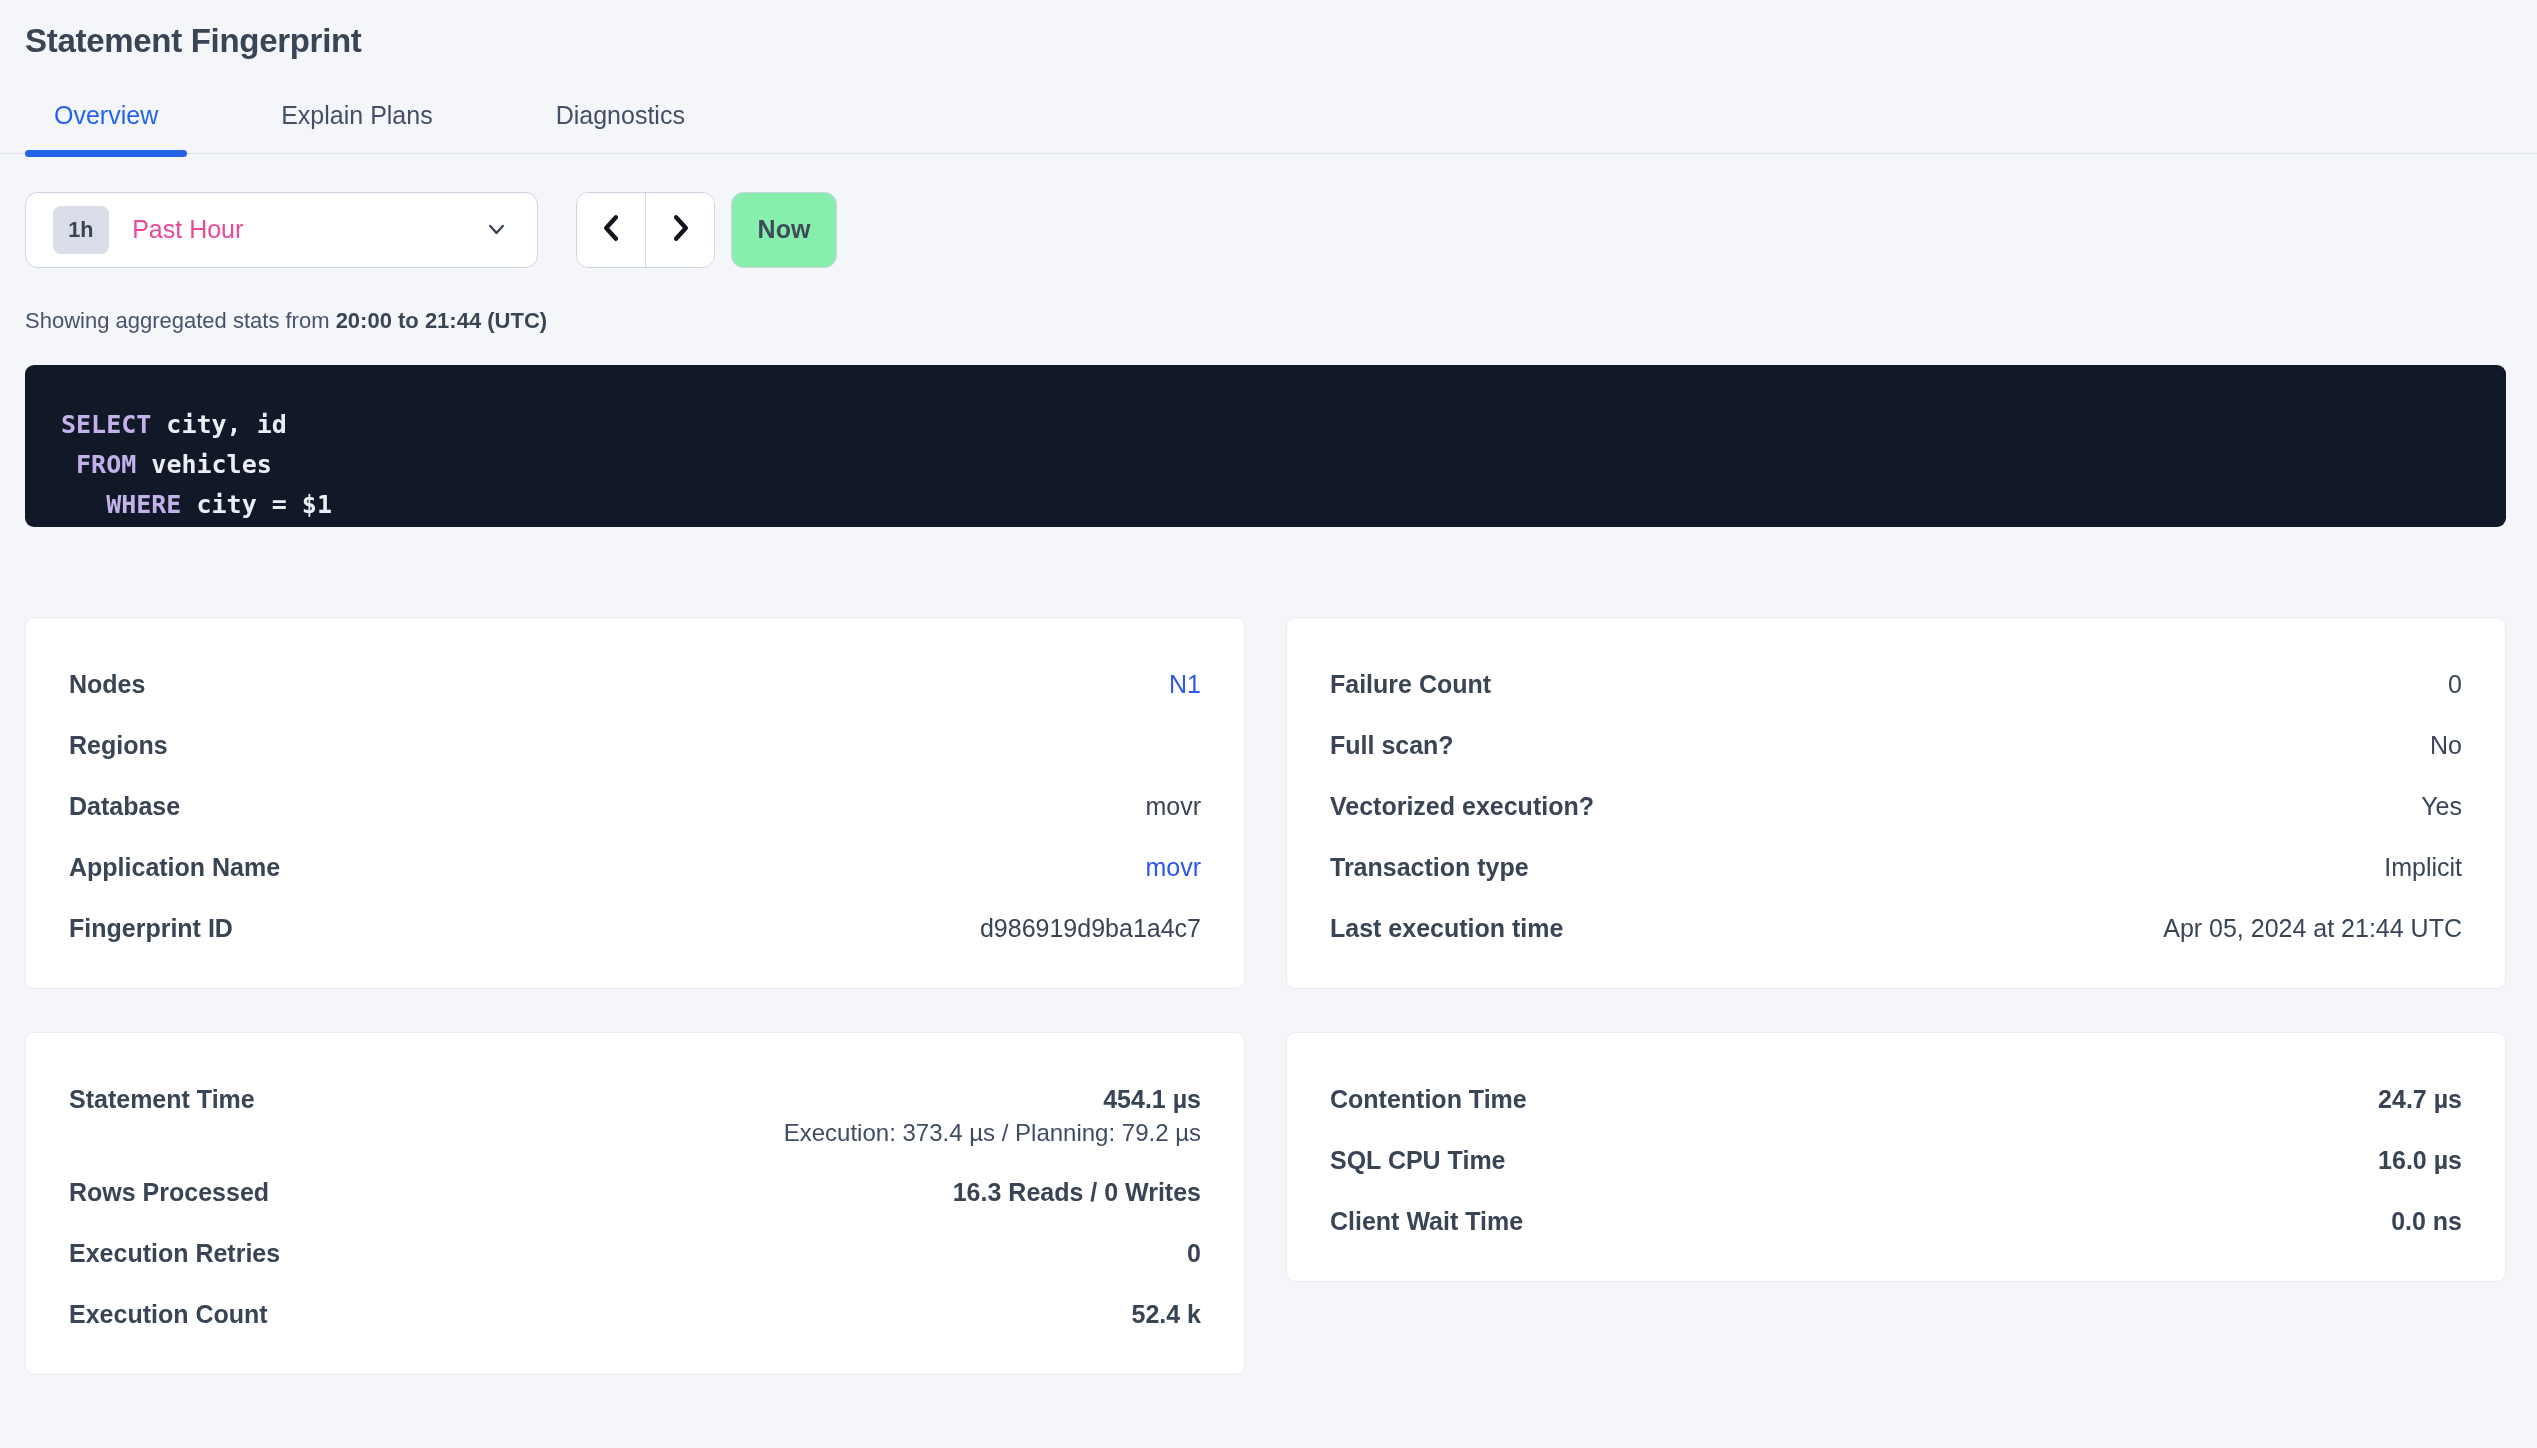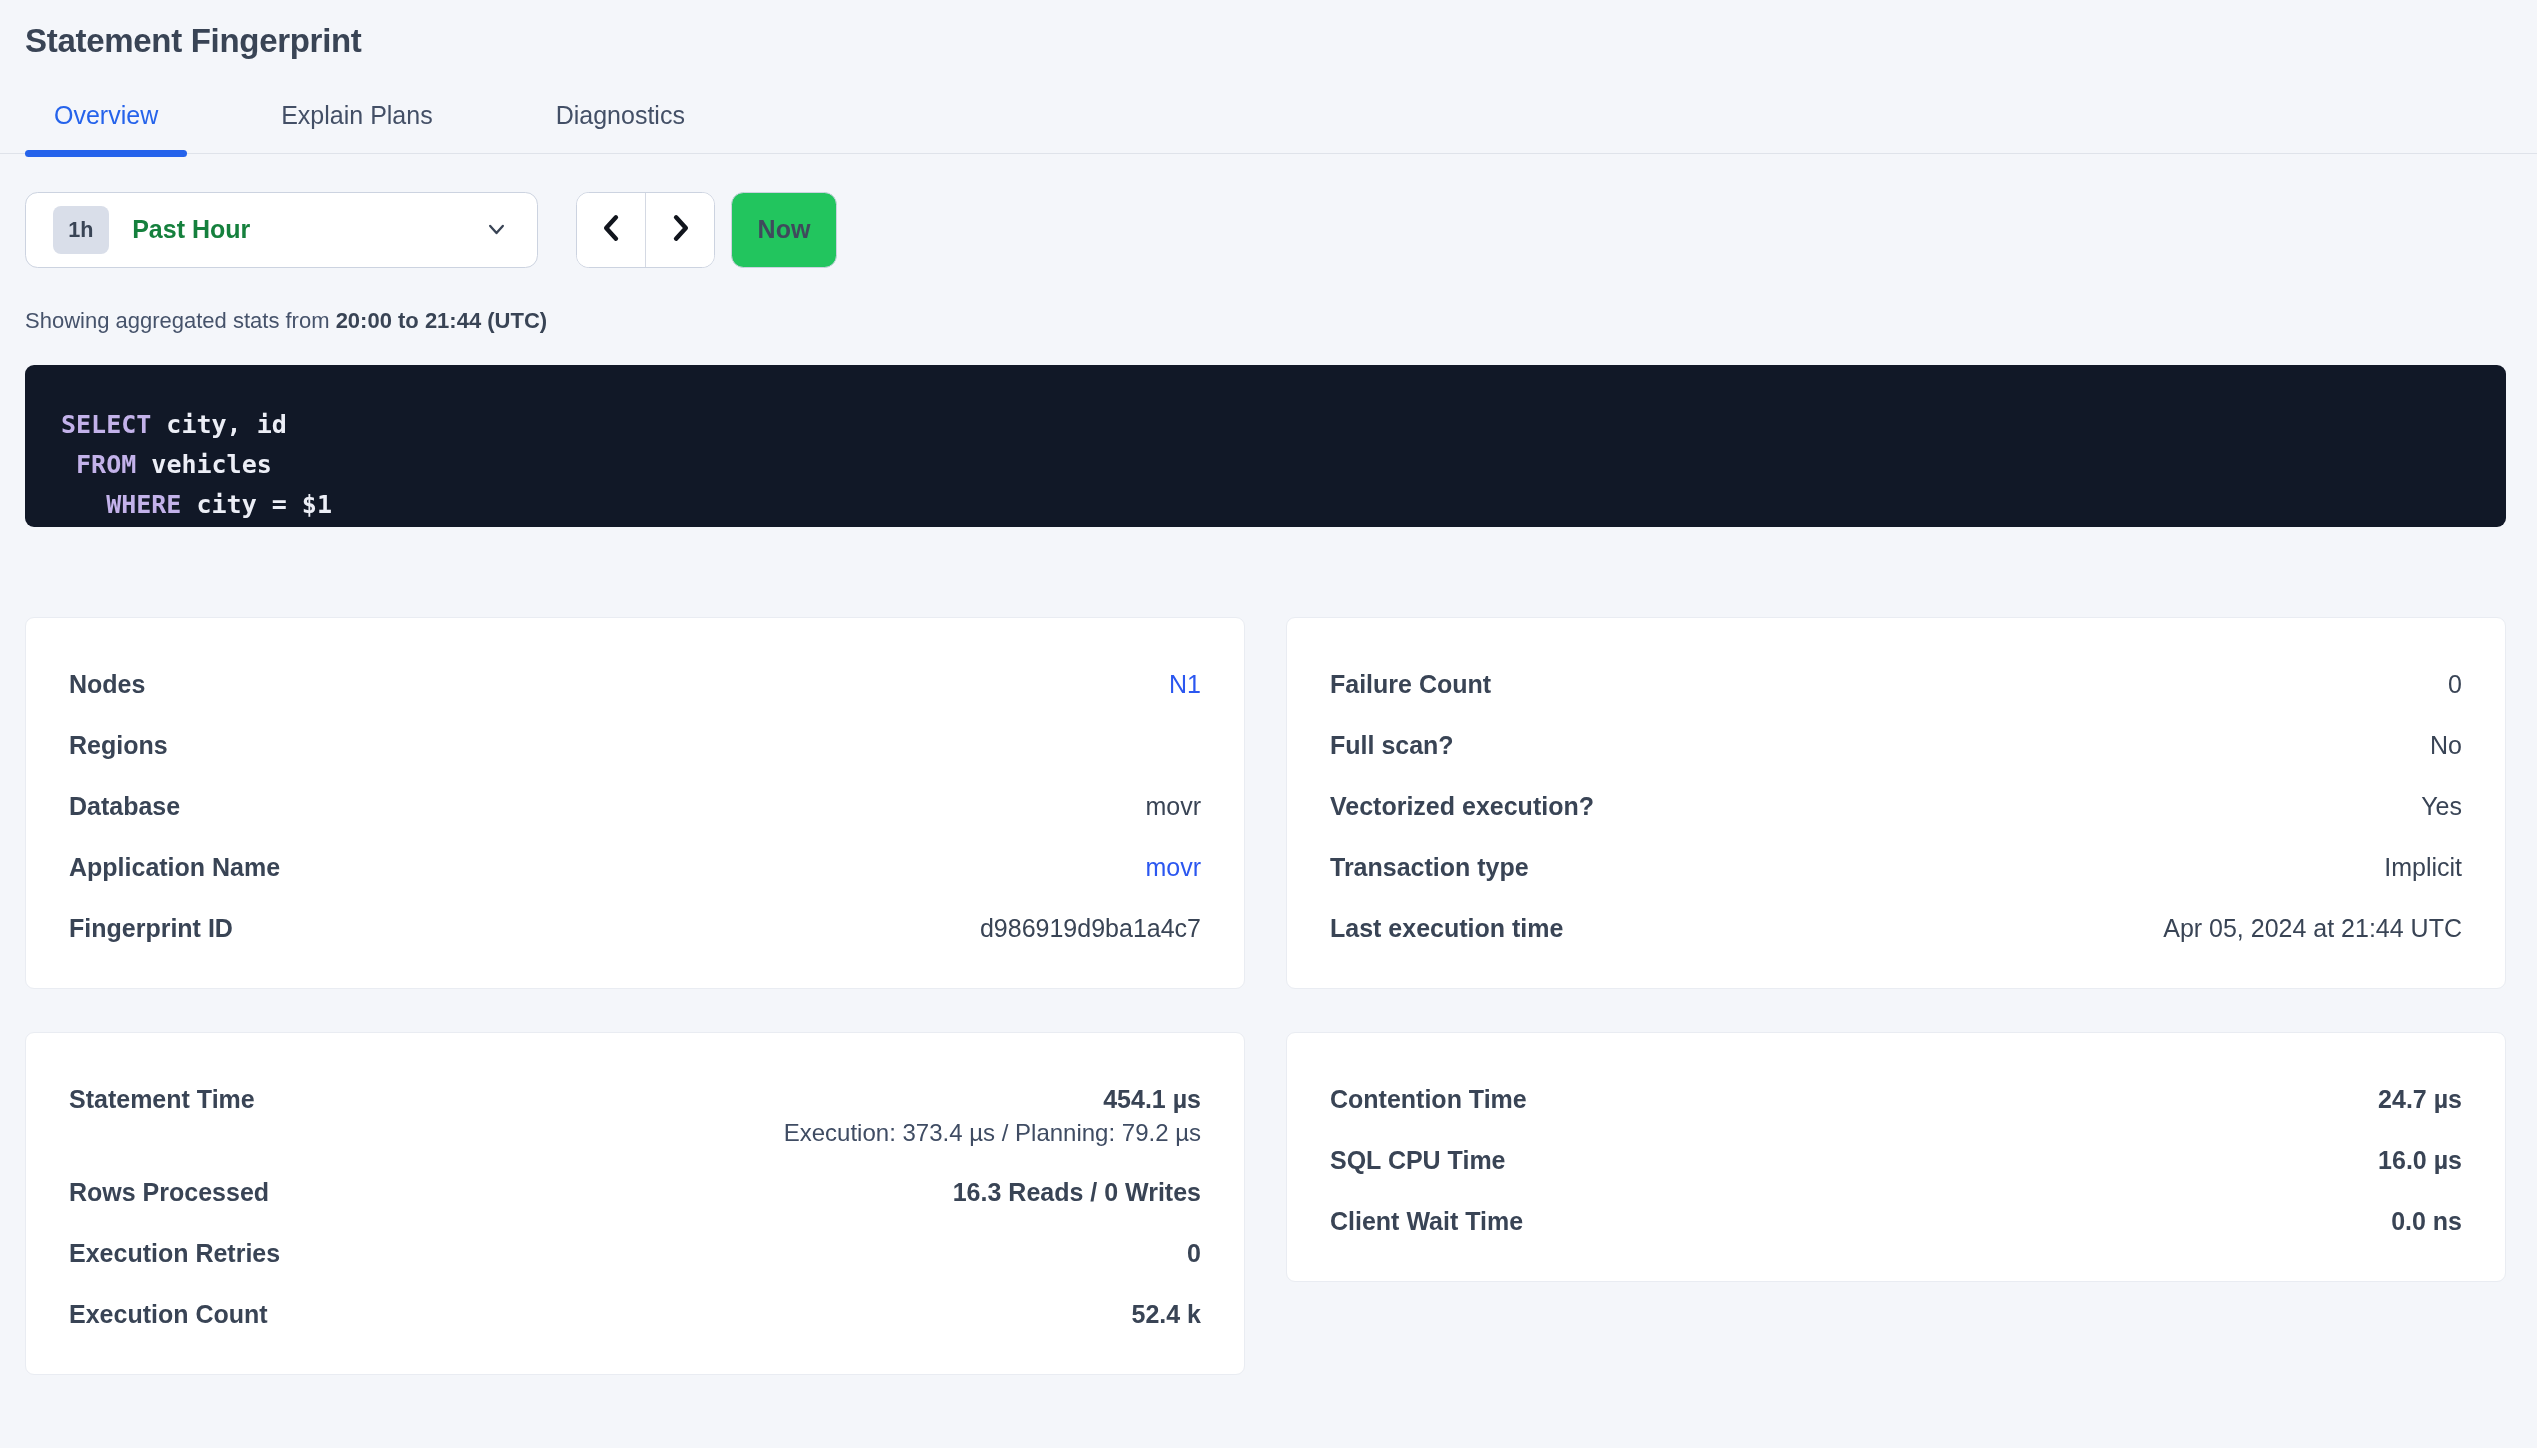--- a/index.html
+++ b/index.html
@@ -43,37 +43,37 @@
   .toolbar { display:flex; align-items:center; margin-top:38px; }
   .range-select {
     width:513px; height:76px; background:#fff;
     border:1.8px solid #ccd3e0; border-radius:12.6px;
     display:flex; align-items:center; padding:0 27px; cursor:pointer;
   }
   .range-badge {
     background:#d9dee9; color:#394455; font-size:21.6px; font-weight:700;
     padding:10.8px 15.3px; border-radius:8px;
   }
-  .range-label { margin-left:23.4px; font-size:25px; color:#15803d;font-weight:bold; }
+  .range-label { margin-left:23.4px; font-size:25px; color:#ec4899; }
   .chevron-down { margin-left:auto; display:flex; }
 
   .arrow-group {
     display:flex; margin-left:38px;
     width:139px; height:76px; background:#fff;
     border:1.8px solid #ccd3e0; border-radius:12.6px; overflow:hidden;
   }
   .arrow-btn {
     flex:1; display:flex; align-items:center; justify-content:center;
     background:#fff; border:none; cursor:pointer;
   }
   .arrow-btn:first-child { border-right:1.8px solid #d4d9e3; }
 
   .now-btn {
     margin-left:16px; width:106px; height:76px;
-    background:#22c55e; border:1.8px solid #ccd3e0; border-radius:12.6px;
+    background:#86efac; border:1.8px solid #ccd3e0; border-radius:12.6px;
     font-family:"Liberation Sans", sans-serif;
     font-size:25px; font-weight:700; color:#3f4a5c; cursor:pointer;
   }
 
   .stats-line { margin-top:40px; font-size:22px; color:#46536b; }
   .stats-line b { color:#394455; font-weight:700; }
 
   
   .sql-box {
     margin-top:31px; height:162px; border-radius:9px;

